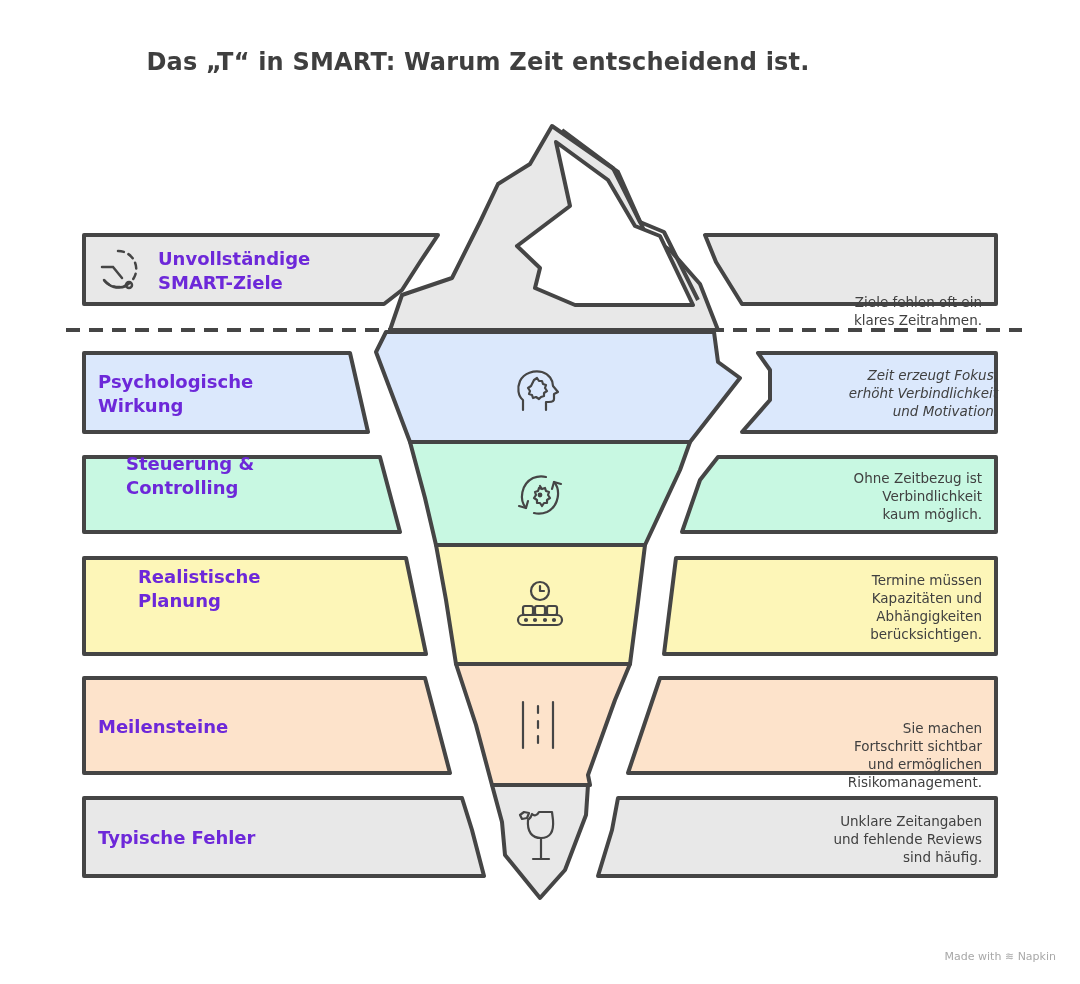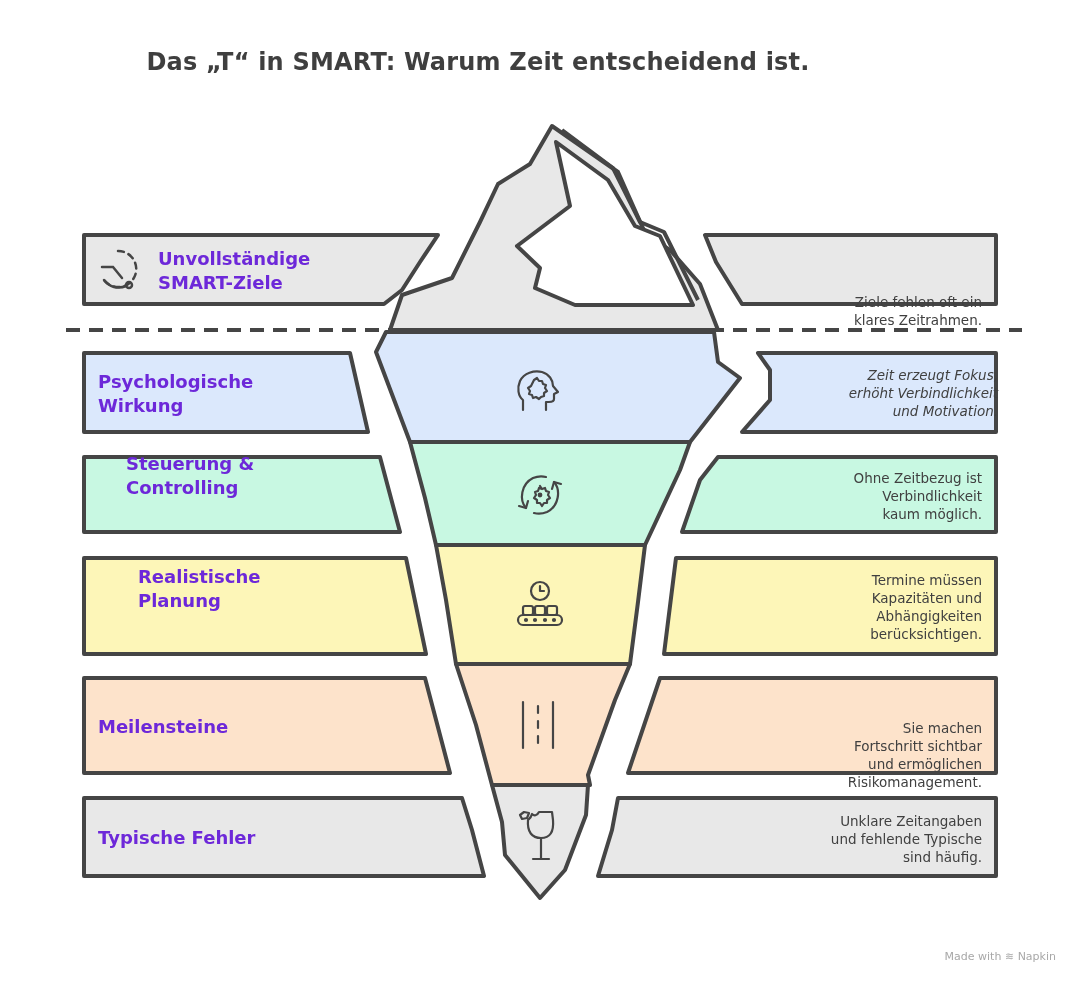--- a/index.html
+++ b/index.html
@@ -101,21 +101,21 @@
   <div>berücksichtigen.</div>
 </div>
 <div class="desc" style="right:98px;top:719px;">
   <div>Sie machen</div>
   <div>Fortschritt sichtbar</div>
   <div>und ermöglichen</div>
   <div>Risikomanagement.</div>
 </div>
 <div class="desc" style="right:98px;top:812px;">
   <div>Unklare Zeitangaben</div>
-  <div>und fehlende Typische</div>
+  <div>und fehlende Reviews</div>
   <div>sind häufig.</div>
 </div>
 
 <div class="icon" style="left:516px;top:368px;">
   <svg width="46" height="46" viewBox="0 0 46 46" fill="none" stroke="#454545" stroke-width="2.2" stroke-linecap="round" stroke-linejoin="round">
     <path d="M7 42 V32 C2 28 1 20 4 13 C8 5 18 2 26 4 C33 6 37 12 37 18 L42 24 L38 26 V31 C38 33 36 34 33 34 H30 V42"></path>
     <path d="M18 12 l3 -2 l2 3 l3 0 l1 3 l3 1 l-1 3 l2 3 l-3 2 l0 3 l-3 1 l-2 2 l-3 -2 l-3 1 l-1 -3 l-3 -1 l1 -3 l-2 -3 l3 -2 z"></path>
   </svg>
 </div>
 <div class="icon" style="left:516px;top:472px;">

